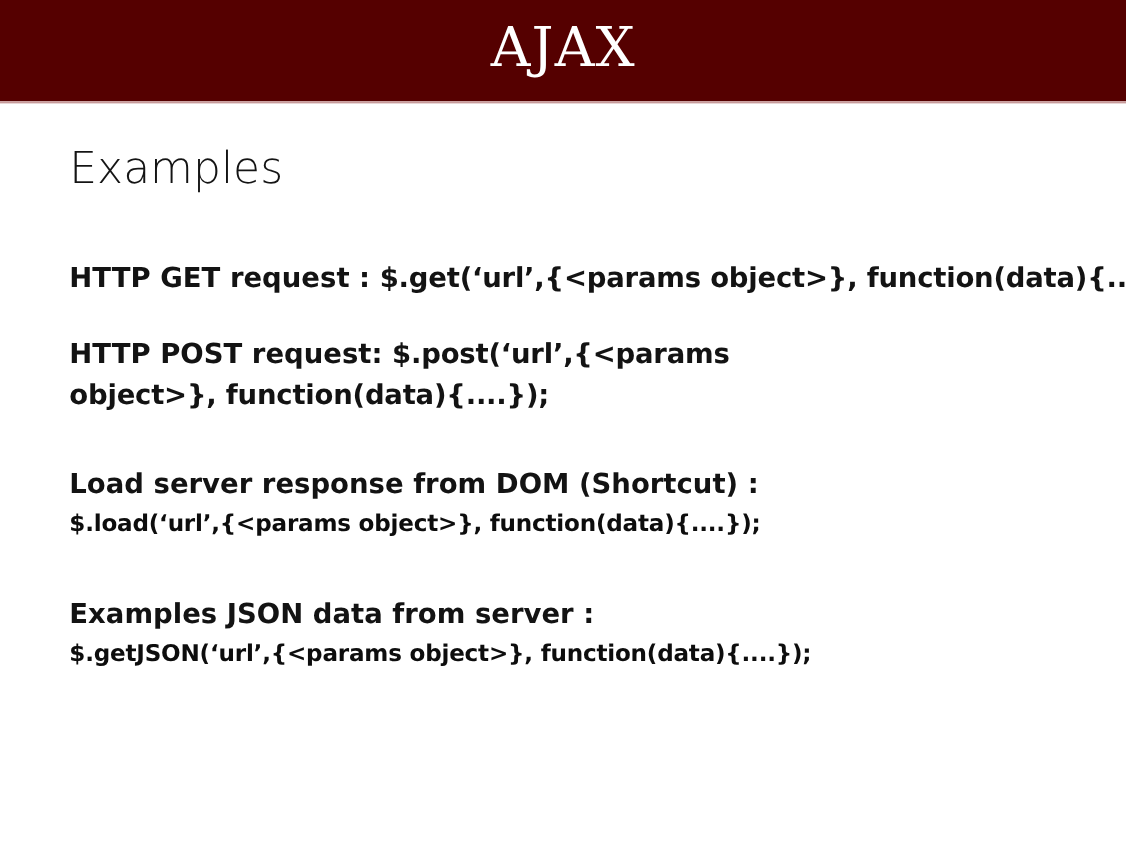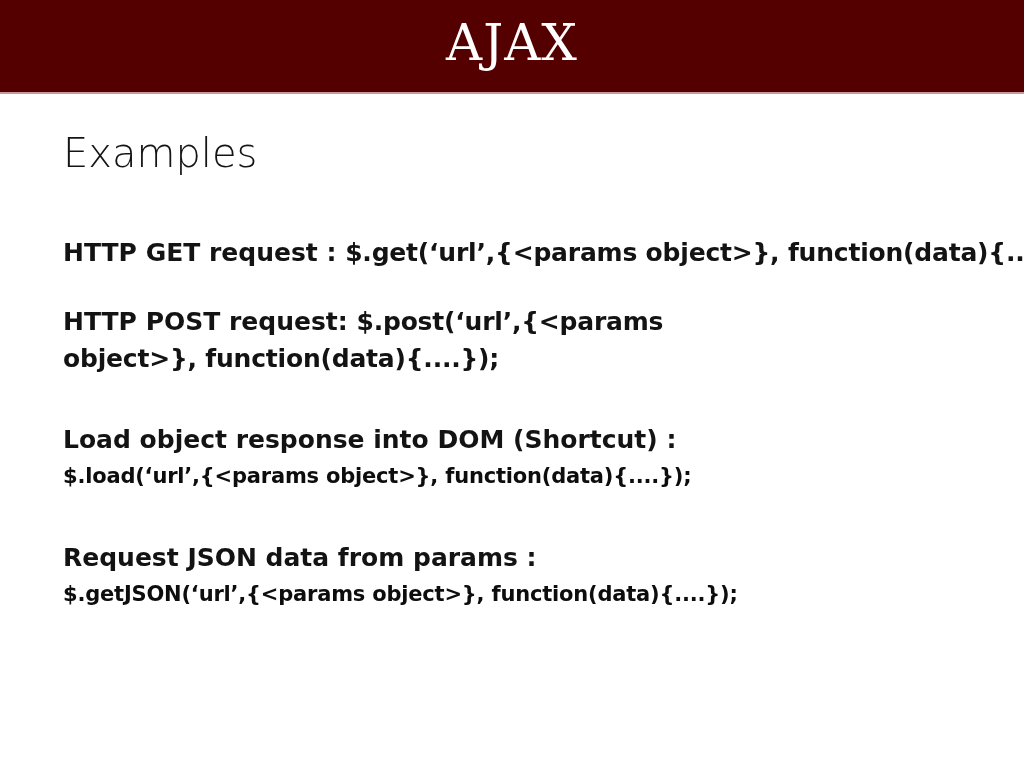--- a/index.html
+++ b/index.html
@@ -125,23 +125,23 @@
 
     <div class="example-block" id="block-get">
       <div class="example-line"><span class="desc">HTTP GET request : </span><span class="code">$.get(‘url’,{&lt;params object&gt;}, function(data){....});</span></div>
     </div>
 
     <div class="example-block" id="block-post">
       <div class="example-line wrapped"><span class="desc">HTTP POST request: </span><span class="code">$.post(‘url’,{&lt;params object&gt;}, function(data){....});</span></div>
     </div>
 
     <div class="example-block" id="block-load">
-      <div class="example-line"><span class="desc">Load object response into DOM (Shortcut) :</span></div>
+      <div class="example-line"><span class="desc">Load server response from DOM (Shortcut) :</span></div>
       <div class="code-line">$.load(‘url’,{&lt;params object&gt;}, function(data){....});</div>
     </div>
 
     <div class="example-block" id="block-json">
-      <div class="example-line"><span class="desc">Request JSON data from params :</span></div>
+      <div class="example-line"><span class="desc">Examples JSON data from server :</span></div>
       <div class="code-line">$.getJSON(‘url’,{&lt;params object&gt;}, function(data){....});</div>
     </div>
 
   </div>
 </div>
 
 </body></html>

